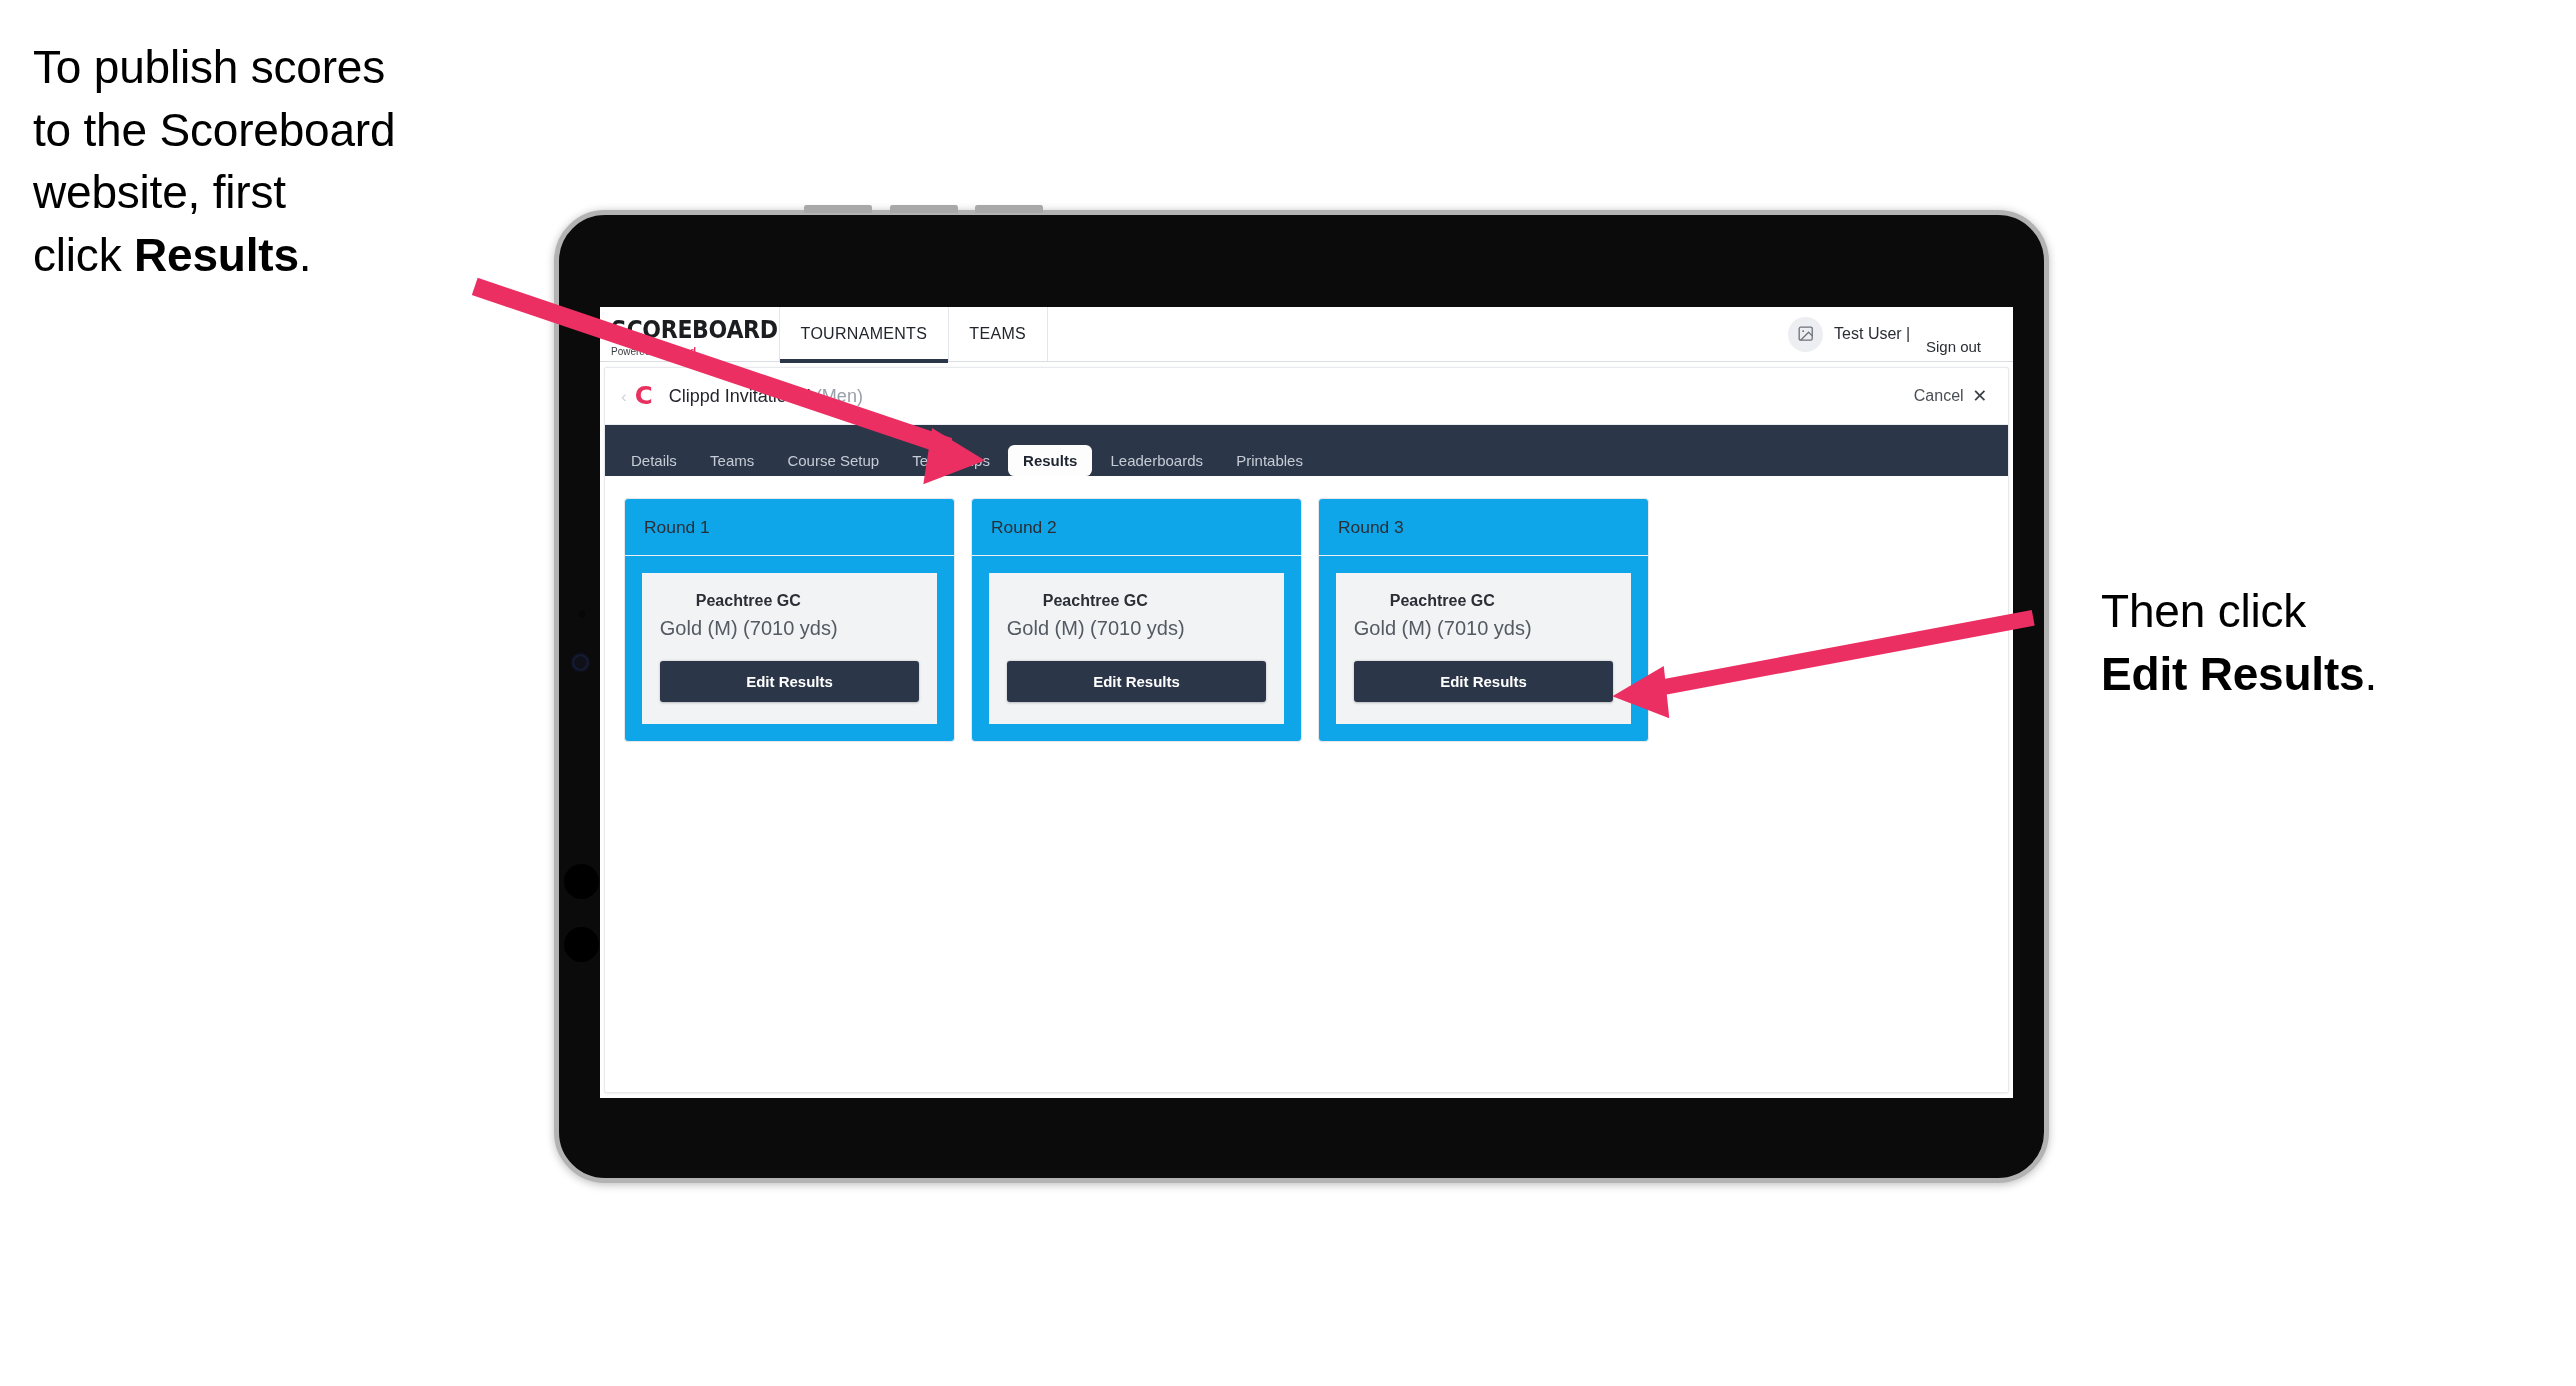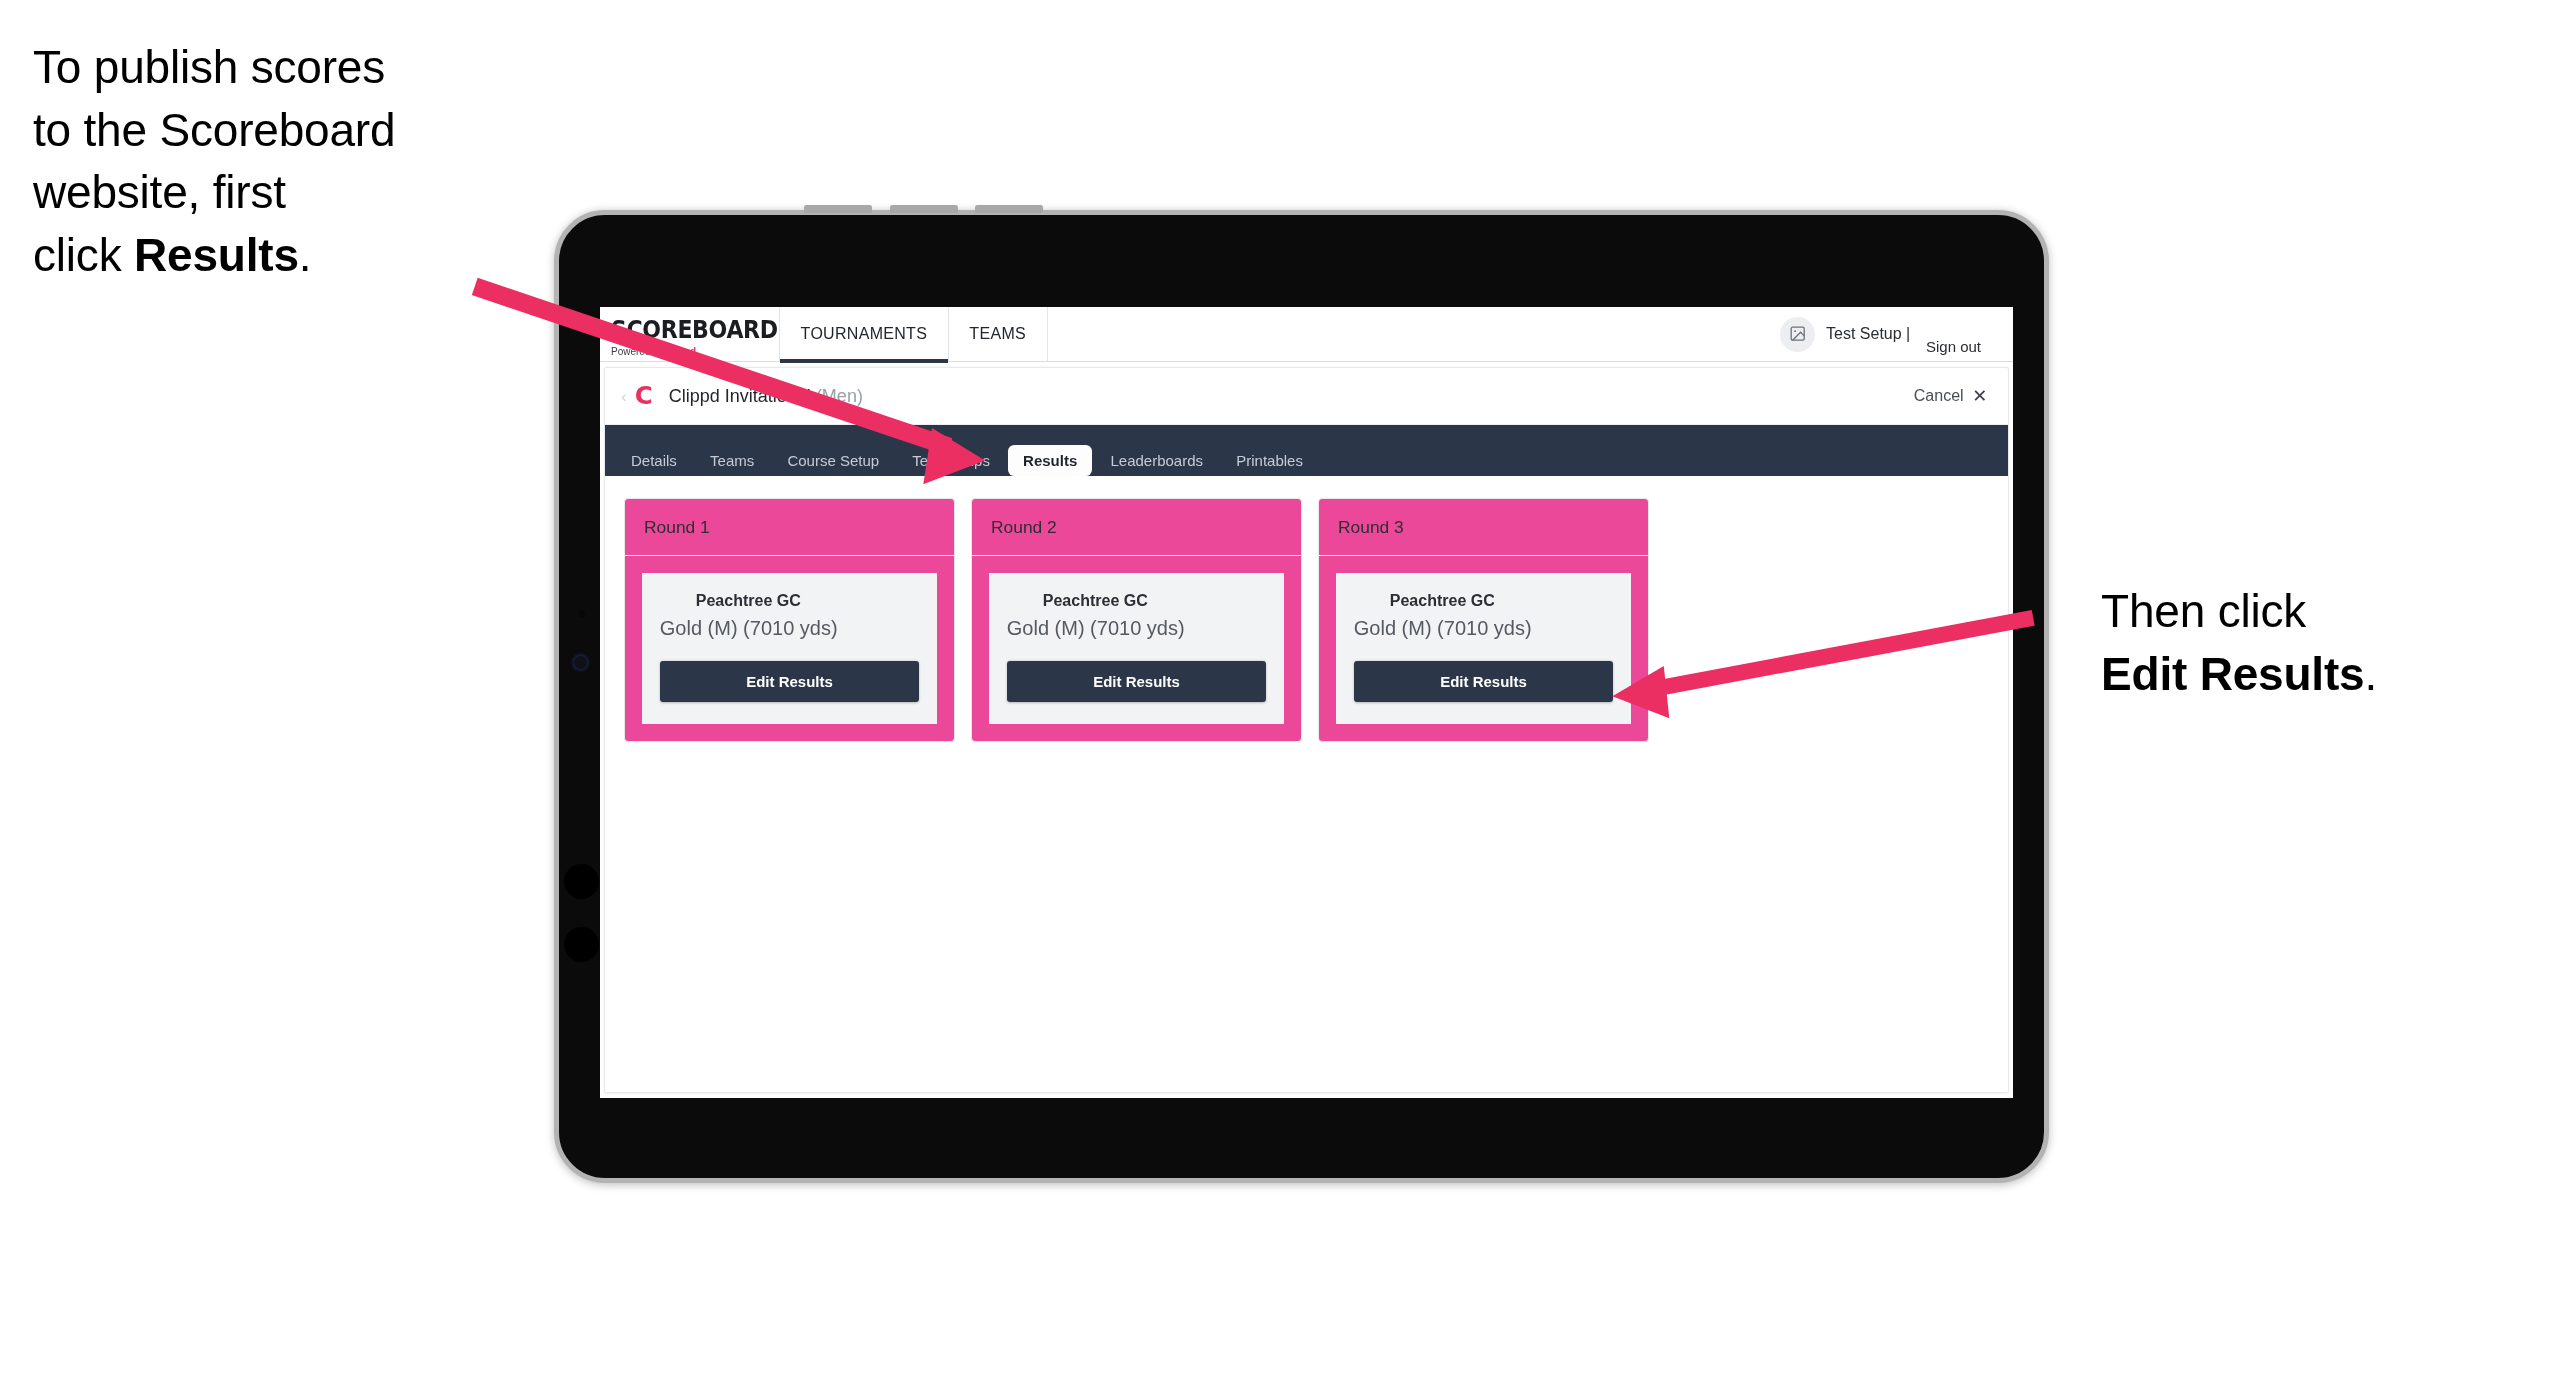--- a/index.html
+++ b/index.html
@@ -189,21 +189,21 @@
   .section-tab.active {
     background: #fdfdfe;
     color: #1f2530;
     font-weight: 700;
   }
 
   
   #rounds-area { padding: 22px 19px; display: flex; gap: 16px; }
   .round-card {
     width: 331px;
-    background: #ec4899;
+    background: #0ea5e9;
     border: 0.8px solid #e6e8eb;
     border-radius: 4px;
     overflow: hidden;
   }
   .round-card-header {
     height: 57px;
     display: flex; align-items: center;
     padding: 0 19px;
     border-bottom: 0.8px solid #edeff1;
   }
@@ -272,21 +272,21 @@
         <div id="topnav-spacer"></div>
 
         <div id="user-block">
           <div id="avatar">
             <svg width="17.4" height="17.4" viewBox="0 0 24 24" fill="none" stroke="#6c727b" stroke-width="1.8">
               <rect x="3" y="3" width="18" height="18" rx="2"></rect>
               <circle cx="8.5" cy="8.5" r="1.3" fill="#6c727b" stroke="none"></circle>
               <path d="M21 15l-5-5L5 21"></path>
             </svg>
           </div>
-          <div id="user-name">Test Setup |</div>
+          <div id="user-name">Test User |</div>
           <div id="sign-out">Sign out</div>
         </div>
       </div>
 
       <div id="content-panel">
 
         <div id="breadcrumb-bar">
           <div id="back-chevron">‹</div>
           <div id="clippd-mark">C</div>
           <div id="tournament-title"><span>Clippd Invitational</span><span class="gender"> (Men)</span></div>

